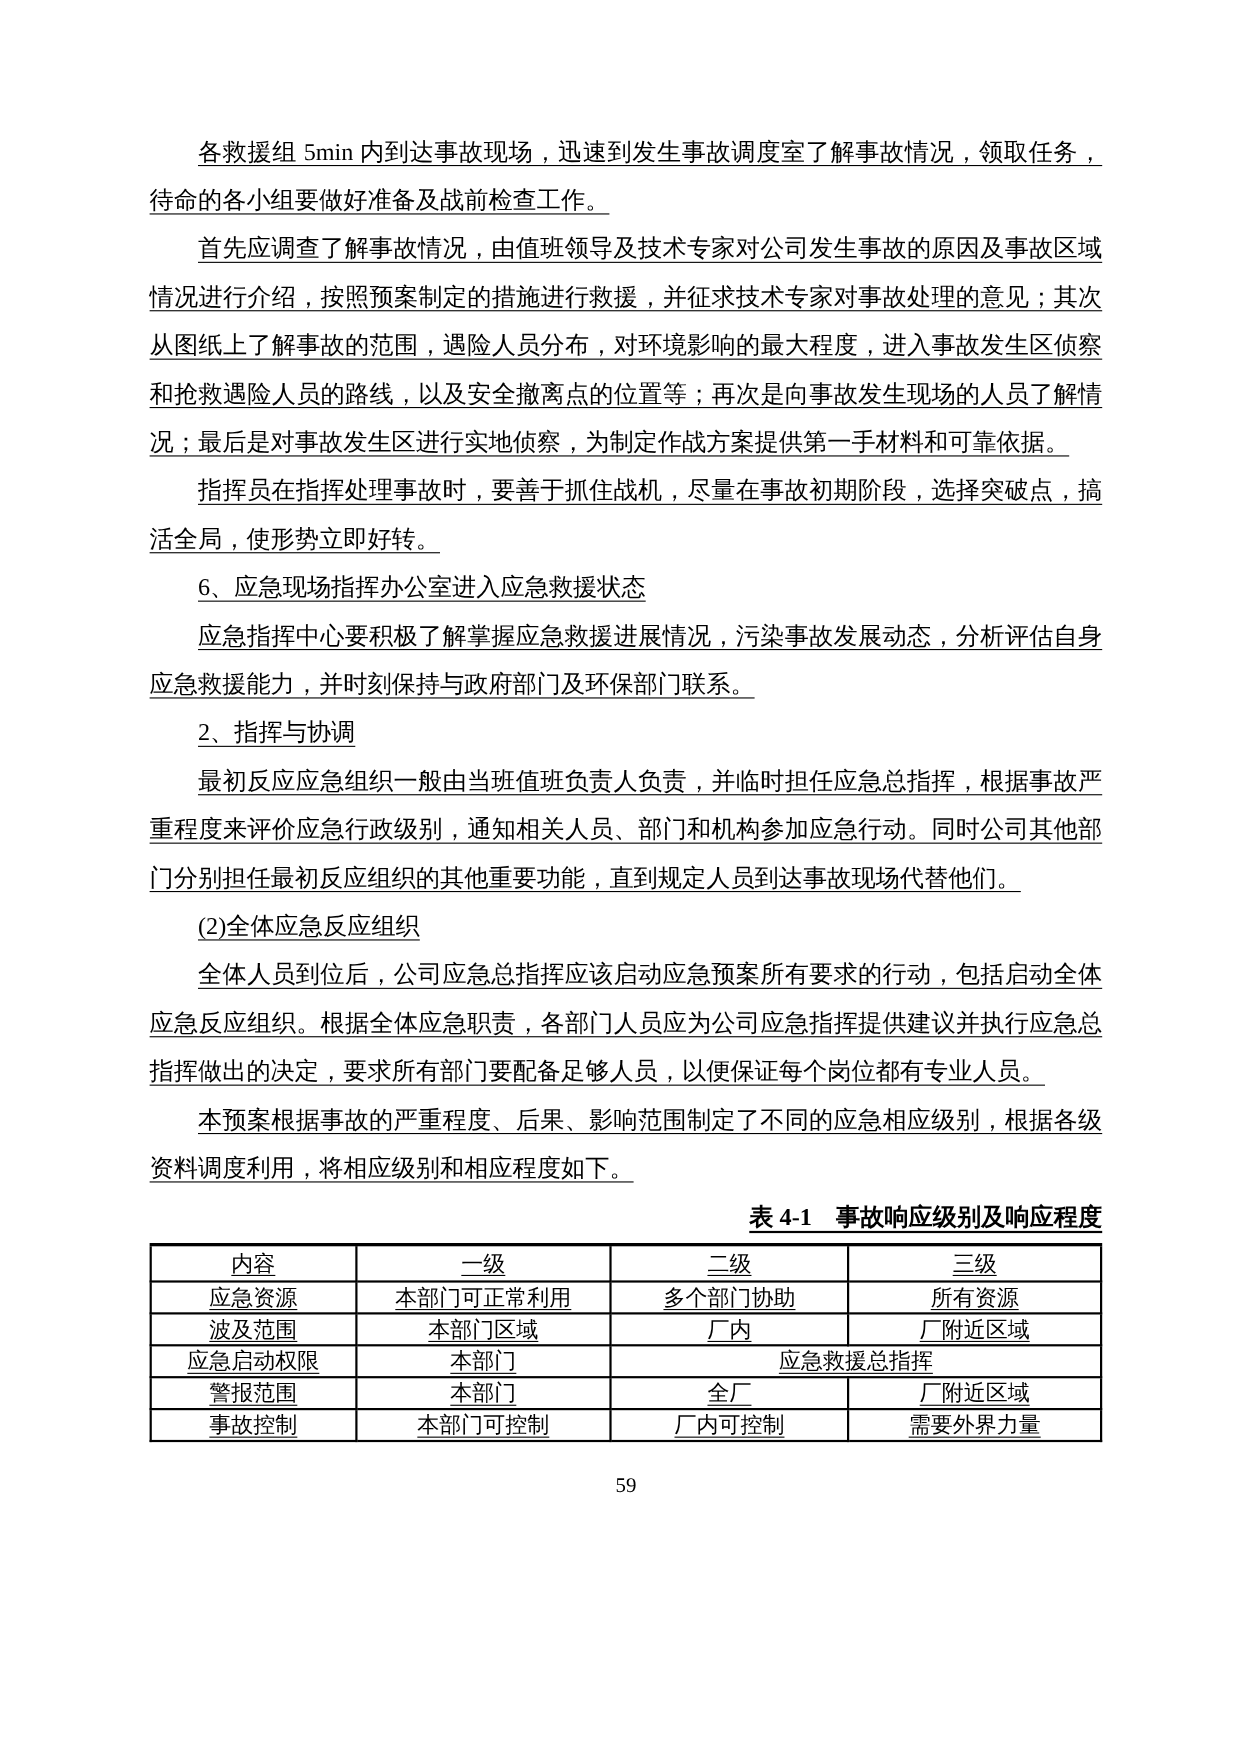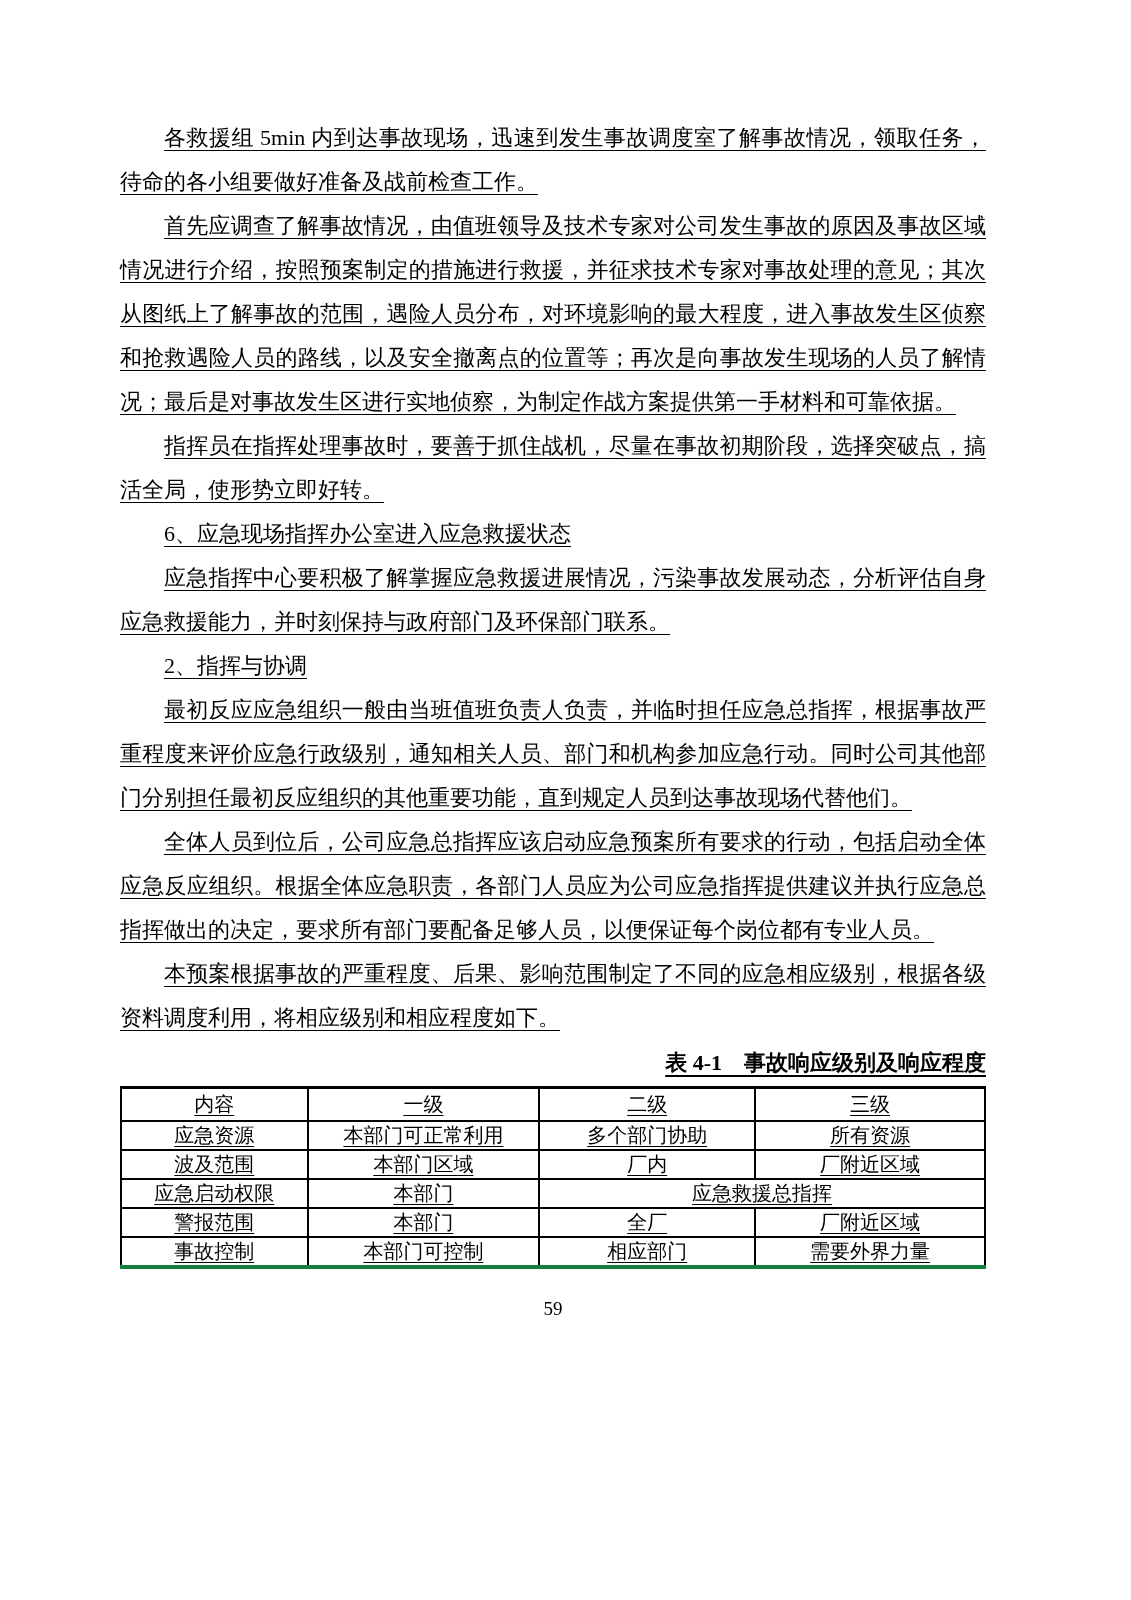--- a/index.html
+++ b/index.html
@@ -11,21 +11,21 @@
   }
   .page {
     position: relative;
     width: 1131px;
     height: 1600px;
     background: #ffffff;
     overflow: hidden;
   }
   .content {
     position: absolute;
-    left: 120px;
+    left: 136px;
     top: 116px;
     width: 866px;
   }
   .para {
     margin: 0;
     font-size: 22px;
     line-height: 44px;
     text-align: justify;
     text-indent: 2em;
     text-decoration: underline;
@@ -54,21 +54,21 @@
     border: 2px solid #000000;
     text-align: center;
     vertical-align: middle;
     font-size: 20px;
     font-weight: normal;
     height: 27px;
     padding: 0;
     overflow: hidden;
     white-space: nowrap;
   }
-  table.resp { border-top: 3px solid #000; border-bottom: 4px solid #15803d; }
+  table.resp { border-top: 3px solid #000; border-bottom: 1px solid #15803d; }
   table.resp th { height: 31px; }
   .cellu {
     text-decoration: underline;
     text-decoration-thickness: 1px;
     text-underline-offset: 4px;
   }
   .page-number {
     text-align: center;
     font-size: 19px;
     margin-top: 28px;
@@ -81,20 +81,21 @@
 <div class="page">
   <div class="content">
 
     <p class="para">各救援组 5min 内到达事故现场，迅速到发生事故调度室了解事故情况，领取任务，待命的各小组要做好准备及战前检查工作。</p>
     <p class="para">首先应调查了解事故情况，由值班领导及技术专家对公司发生事故的原因及事故区域情况进行介绍，按照预案制定的措施进行救援，并征求技术专家对事故处理的意见；其次从图纸上了解事故的范围，遇险人员分布，对环境影响的最大程度，进入事故发生区侦察和抢救遇险人员的路线，以及安全撤离点的位置等；再次是向事故发生现场的人员了解情况；最后是对事故发生区进行实地侦察，为制定作战方案提供第一手材料和可靠依据。</p>
     <p class="para">指挥员在指挥处理事故时，要善于抓住战机，尽量在事故初期阶段，选择突破点，搞活全局，使形势立即好转。</p>
     <p class="para">6、应急现场指挥办公室进入应急救援状态</p>
     <p class="para">应急指挥中心要积极了解掌握应急救援进展情况，污染事故发展动态，分析评估自身应急救援能力，并时刻保持与政府部门及环保部门联系。</p>
     <p class="para">2、指挥与协调</p>
     <p class="para">最初反应应急组织一般由当班值班负责人负责，并临时担任应急总指挥，根据事故严重程度来评价应急行政级别，通知相关人员、部门和机构参加应急行动。同时公司其他部门分别担任最初反应组织的其他重要功能，直到规定人员到达事故现场代替他们。</p>
+    <p class="para">(2)全体应急反应组织</p>
     <p class="para">全体人员到位后，公司应急总指挥应该启动应急预案所有要求的行动，包括启动全体应急反应组织。根据全体应急职责，各部门人员应为公司应急指挥提供建议并执行应急总指挥做出的决定，要求所有部门要配备足够人员，以便保证每个岗位都有专业人员。</p>
     <p class="para">本预案根据事故的严重程度、后果、影响范围制定了不同的应急相应级别，根据各级资料调度利用，将相应级别和相应程度如下。</p>
 
     <div class="table-title">
       <span class="u">表 4-1　事故响应级别及响应程度</span>
     </div>
 
     <table class="resp">
       <colgroup>
         <col style="width:21.6%">
@@ -128,21 +129,21 @@
         </tr>
         <tr>
           <td><span class="cellu">警报范围</span></td>
           <td><span class="cellu">本部门</span></td>
           <td><span class="cellu">全厂</span></td>
           <td><span class="cellu">厂附近区域</span></td>
         </tr>
         <tr>
           <td><span class="cellu">事故控制</span></td>
           <td><span class="cellu">本部门可控制</span></td>
-          <td><span class="cellu">相应部门</span></td>
+          <td><span class="cellu">厂内可控制</span></td>
           <td><span class="cellu">需要外界力量</span></td>
         </tr>
       </tbody>
     </table>
 
     <div class="page-number">59</div>
   </div>
 </div>
 
 </body></html>

